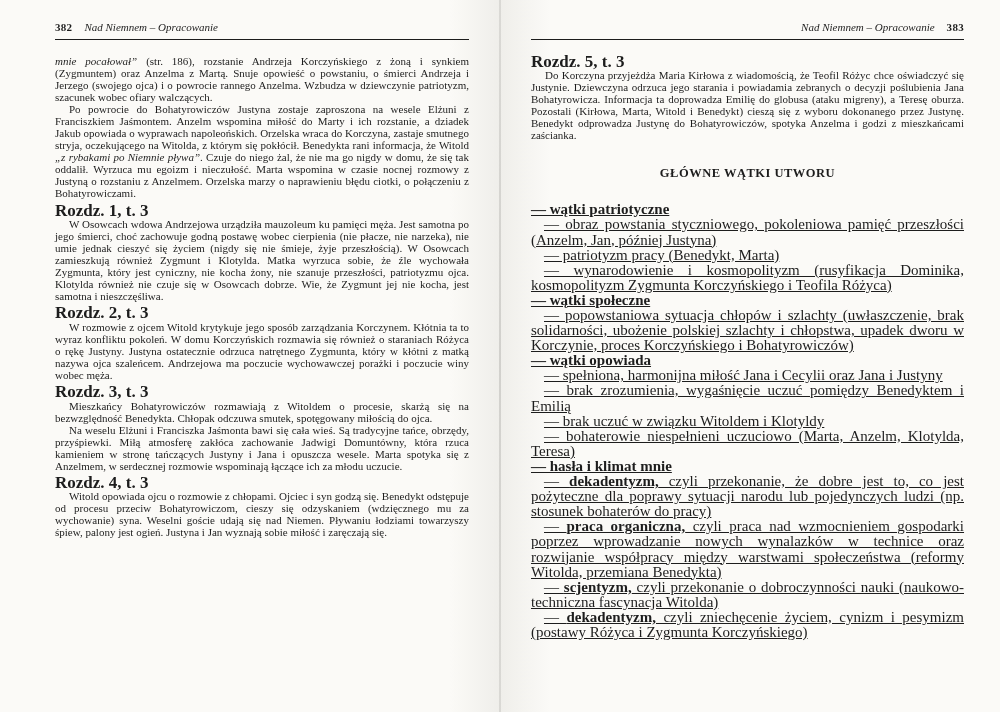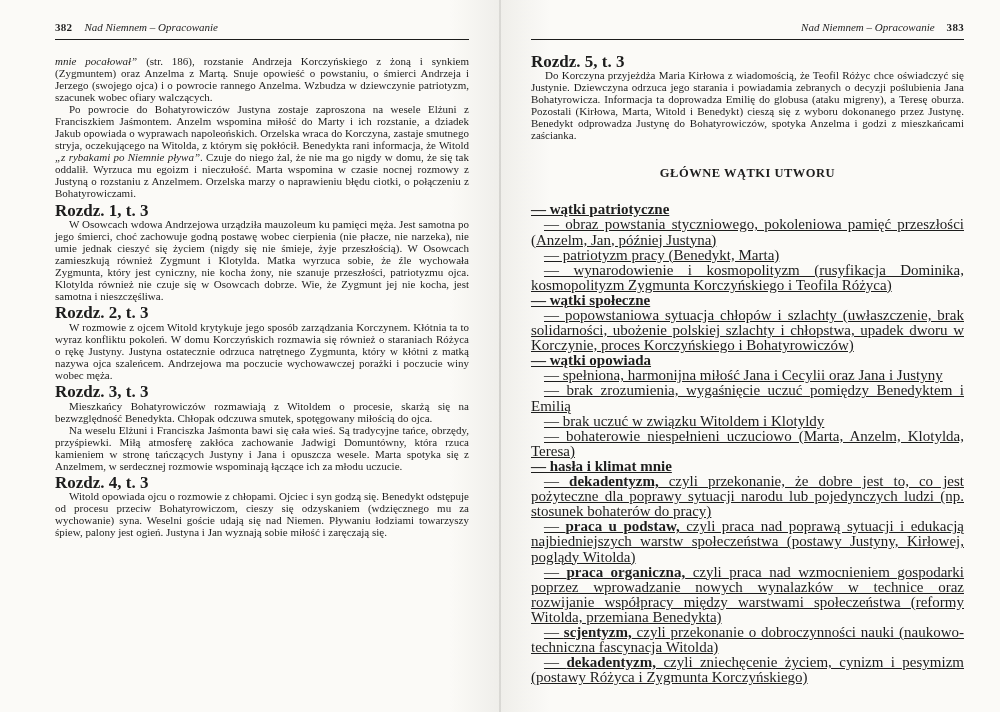--- a/index.html
+++ b/index.html
@@ -113,20 +113,19 @@
     <p class="item l2"><span>— wynarodowienie i kosmopolityzm (rusyfikacja Dominika, kosmopolityzm Zygmunta Korczyńskiego i Teofila Różyca)</span><b></b><span></span></p>
     <p class="item l1"><span></span><b>— wątki społeczne</b><span></span></p>
     <p class="item l2"><span>— popowstaniowa sytuacja chłopów i szlachty (uwłaszczenie, brak solidarności, ubożenie polskiej szlachty i chłopstwa, upadek dworu w Korczynie, proces Korczyńskiego i Bohatyrowiczów)</span><b></b><span></span></p>
     <p class="item l1"><span></span><b>— wątki opowiada</b><span></span></p>
     <p class="item l2"><span>— spełniona, harmonijna miłość Jana i Cecylii oraz Jana i Justyny</span><b></b><span></span></p>
     <p class="item l2"><span>— brak zrozumienia, wygaśnięcie uczuć pomiędzy Benedyktem i Emilią</span><b></b><span></span></p>
     <p class="item l2"><span>— brak uczuć w związku Witoldem i Klotyldy</span><b></b><span></span></p>
     <p class="item l2"><span>— bohaterowie niespełnieni uczuciowo (Marta, Anzelm, Klotylda, Teresa)</span><b></b><span></span></p>
     <p class="item l1"><span></span><b>— hasła i klimat mnie</b><span></span></p>
     <p class="item l2"><span>— </span><b>dekadentyzm,</b><span> czyli przekonanie, że dobre jest to, co jest pożyteczne dla poprawy sytuacji narodu lub pojedynczych ludzi (np. stosunek bohaterów do pracy)</span></p>
-    <p class="item l2"><span>— </span><b>praca u podstaw,</b><span> czyli praca nad poprawą sytuacji i edukacją najbiedniejszych warstw społeczeństwa (postawy Justyny, Kirłowej, poglądy Witolda)</span></p>
     <p class="item l2"><span>— </span><b>praca organiczna,</b><span> czyli praca nad wzmocnieniem gospodarki poprzez wprowadzanie nowych wynalazków w technice oraz rozwijanie współpracy między warstwami społeczeństwa (reformy Witolda, przemiana Benedykta)</span></p>
     <p class="item l2"><span>— </span><b>scjentyzm,</b><span> czyli przekonanie o dobroczynności nauki (naukowo-techniczna fascynacja Witolda)</span></p>
     <p class="item l2"><span>— </span><b>dekadentyzm,</b><span> czyli zniechęcenie życiem, cynizm i pesymizm (postawy Różyca i Zygmunta Korczyńskiego)</span></p>
   </section>
 
   <div class="gutter"></div>
 </div>
 
 </body></html>

